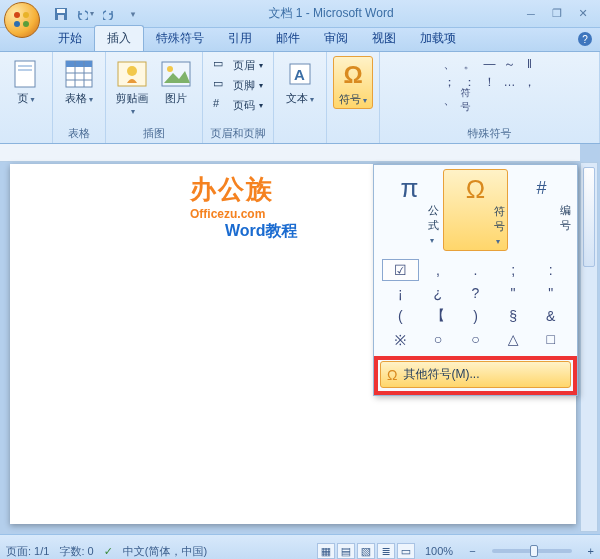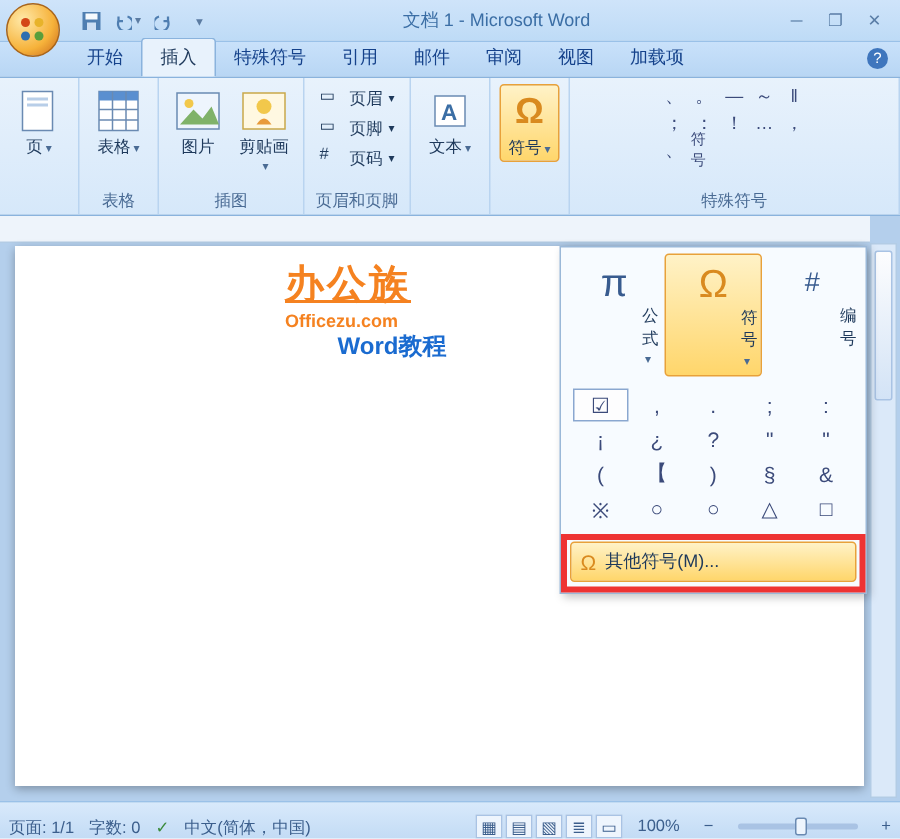--- a/index.html
+++ b/index.html
@@ -31,21 +31,21 @@
   .small-btn { display:flex; align-items:center; gap:4px; padding:1px 4px; font-size:11px; color:#1e395b; }
   .small-btn .ico { width:16px; height:16px; }
   .sym-grid { display:grid; grid-template-columns:repeat(5,18px); gap:2px; }
   .sym-grid div { width:18px;height:16px; display:flex;align-items:center;justify-content:center; color:#3b4a7a; font-size:12px; }
 
   .doc-area { position:relative; height: 390px; background:#b4cfec; display:flex; }
   .ruler-h { height:18px; background:#eef4fb; border-bottom:1px solid #b3cce5; }
   .page { position:absolute; top:20px; left:10px; right:24px; bottom:10px; background:#fff; box-shadow:0 2px 6px rgba(0,0,0,.3); }
   .watermark { position:absolute; top:8px; left:180px; text-align:left; }
   .watermark .l1 { font-size:26px; font-weight:bold; color:#1a6bd0; letter-spacing:2px;}
-  .watermark .l1 span { color:#f58220;text-decoration:underline; }
+  .watermark .l1 span { color:#f58220; }
   .watermark .l2 { font-size:12px; color:#f58220; font-weight:bold; }
   .watermark .l3 { font-size:16px; color:#1a6bd0; font-weight:bold;margin-left:35px; }
   .scroll-v { position:absolute; right:2px; top:18px; bottom:2px; width:18px; background:#dbe9f9; border:1px solid #b3cce5; }
   .scroll-v .thumb { position:absolute; top:4px; left:2px; right:2px; height:100px; background:linear-gradient(#fdfdfe,#d3e3f6); border:1px solid #a9c3e4; border-radius:2px; }
 
   .dropdown { position:absolute; top:164px; left:373px; width:205px; background:#f7fbff; border:1px solid #9ab8d8; box-shadow:2px 2px 6px rgba(0,0,0,.25); z-index:10; }
   .dd-top { display:flex; gap:2px; padding:4px; }
   .dd-big { flex:1; display:flex; flex-direction:column; align-items:center; padding:4px 2px; border-radius:3px; }
   .dd-big.sel { background:linear-gradient(#fff2c7,#ffd66b); border:1px solid #e8a13a; }
   .dd-big .ico { font-size:26px; color:#385b8f; height:30px; display:flex;align-items:center; }
@@ -156,36 +156,36 @@
       </div>
     </div>
     <div class="group-label">表格</div>
   </div>
 
   <div class="group">
     <div class="group-body">
       <div class="big-btn">
         <div class="ico">
             <svg width="30" height="26">
+              <rect x="1" y="1" width="28" height="24" fill="#fff8e1" stroke="#c9a84a"></rect>
+              <circle cx="15" cy="10" r="5" fill="#f2c84b"></circle>
+              <path d="M10 22 Q15 14 20 22" fill="#e89a3a"></path>
+            </svg>
+          </div>
+        <div class="lbl arrow-down">剪贴画</div>
+      </div>
+      <div class="big-btn">
+        <div class="ico">
+            <svg width="30" height="26">
               <rect x="1" y="1" width="28" height="24" fill="#eef5fd" stroke="#6a8ab2"></rect>
               <circle cx="9" cy="8" r="3" fill="#f2c84b"></circle>
               <path d="M3 22 L12 12 L18 18 L24 10 L29 22 Z" fill="#7fb269"></path>
             </svg>
           </div>
         <div class="lbl">图片</div>
-      </div>
-      <div class="big-btn">
-        <div class="ico">
-            <svg width="30" height="26">
-              <rect x="1" y="1" width="28" height="24" fill="#fff8e1" stroke="#c9a84a"></rect>
-              <circle cx="15" cy="10" r="5" fill="#f2c84b"></circle>
-              <path d="M10 22 Q15 14 20 22" fill="#e89a3a"></path>
-            </svg>
-          </div>
-        <div class="lbl arrow-down">剪贴画</div>
       </div>
     </div>
     <div class="group-label">插图</div>
   </div>
 
 
   <div class="group">
     <div class="group-body">
       <div class="small-list">
         <div class="small-btn">

